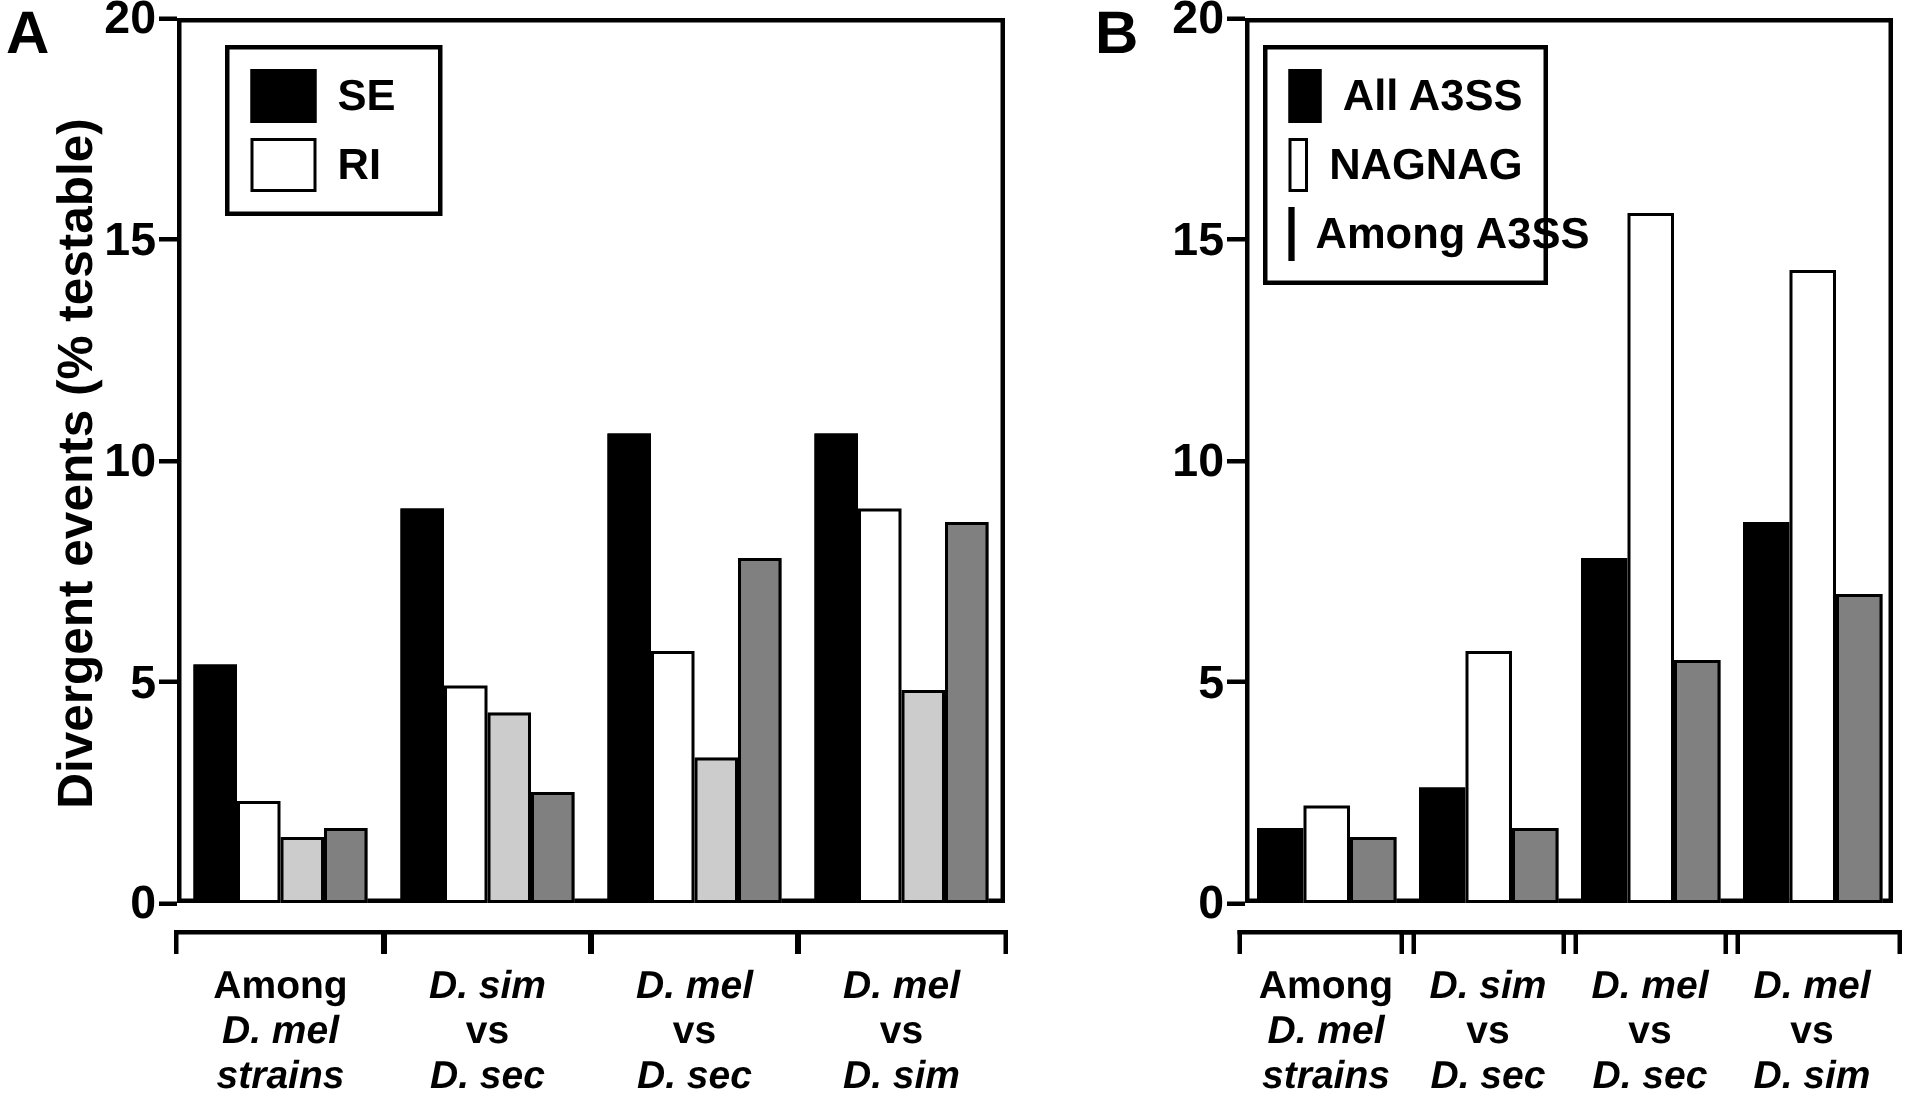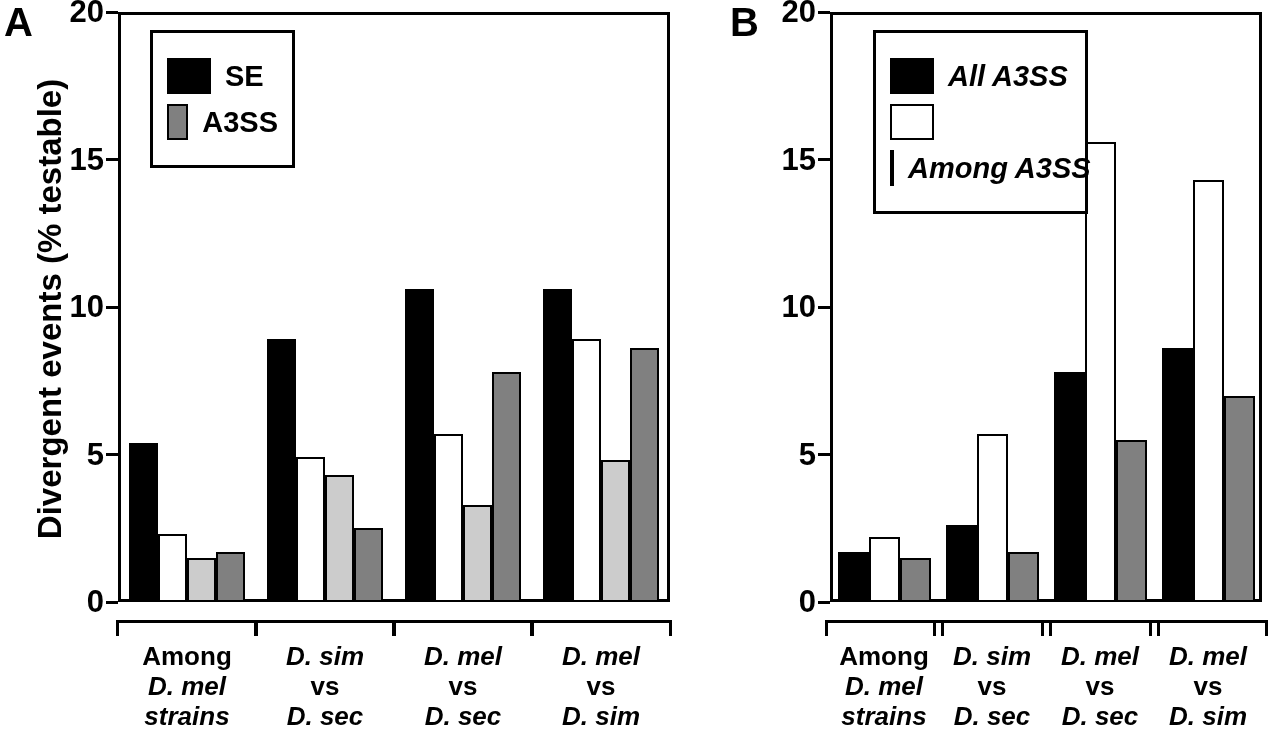--- a/index.html
+++ b/index.html
@@ -79,21 +79,21 @@
     box-sizing: border-box;
     border: 2px solid #000;
   }
 
   
   .legend {
     position: absolute;
     border: 3px solid #000;
     background: #fff;
     box-sizing: border-box;
-    padding: 20px 14px;
+    padding: 8px 14px;
   }
   .legend-row {
     display: flex;
     align-items: center;
     height: 46px;
   }
   .legend-swatch {
     width: 44px;
     height: 36px;
     border: 2px solid #000;
@@ -166,22 +166,22 @@
         <div class="bar" title="A5SS 4.8" style="left: 601px; top: 460.4px; width: 29px; height: 141.6px; background: rgb(204, 204, 204);"></div>
         <div class="bar" title="A3SS 8.6" style="left: 630px; top: 348.3px; width: 29px; height: 253.7px; background: rgb(128, 128, 128);"></div>
       </div>
 
     <div class="legend" id="legend-a" style="left:150px; top:30px; width:145px;">
         <div class="legend-row">
           <div class="legend-swatch" style="background: rgb(0, 0, 0);"></div>
           <div class="legend-text">SE</div>
         </div>
         <div class="legend-row">
-          <div class="legend-swatch" style="background: rgb(128, 128, 128);"></div>
-          <div class="legend-text">A3SS</div>
+          <div class="legend-swatch" style="background: rgb(255, 255, 255);"></div>
+          <div class="legend-text">RI</div>
         </div>
       </div>
 
     <div id="groups-a">
         <div class="bracket" style="left: 116px; top: 620px; width: 142px;"></div>
         <div class="group-label" style="left: 108px; top: 642px; width: 158px;">
           <div>Among</div>
           <div class="it">D. mel</div>
           <div class="it">strains</div>
         </div>
@@ -231,27 +231,28 @@
         <div class="bar" title="NAGNAG 5.7" style="left: 276.5px; top: 433.85px; width: 31px; height: 168.15px; background: rgb(255, 255, 255);"></div>
         <div class="bar" title="Other A3SS 1.7" style="left: 307.5px; top: 551.85px; width: 31px; height: 50.15px; background: rgb(128, 128, 128);"></div>
         <div class="bar" title="All A3SS 7.8" style="left: 353.5px; top: 371.9px; width: 31px; height: 230.1px; background: rgb(0, 0, 0);"></div>
         <div class="bar" title="NAGNAG 15.6" style="left: 384.5px; top: 141.8px; width: 31px; height: 460.2px; background: rgb(255, 255, 255);"></div>
         <div class="bar" title="Other A3SS 5.5" style="left: 415.5px; top: 439.75px; width: 31px; height: 162.25px; background: rgb(128, 128, 128);"></div>
         <div class="bar" title="All A3SS 8.6" style="left: 461.5px; top: 348.3px; width: 31px; height: 253.7px; background: rgb(0, 0, 0);"></div>
         <div class="bar" title="NAGNAG 14.3" style="left: 492.5px; top: 180.15px; width: 31px; height: 421.85px; background: rgb(255, 255, 255);"></div>
         <div class="bar" title="Other A3SS 7" style="left: 523.5px; top: 395.5px; width: 31px; height: 206.5px; background: rgb(128, 128, 128);"></div>
       </div>
 
-    <div class="legend" id="legend-b" style="left:173px; top:30px; width:215px;font-style:italic;">
+    <div class="legend" id="legend-b" style="left:142px; top:30px; width:190px;">
         <div class="legend-row">
           <div class="legend-swatch" style="background: rgb(0, 0, 0);"></div>
           <div class="legend-text">All A3SS</div>
         </div>
         <div class="legend-row">
           <div class="legend-swatch" style="background: rgb(255, 255, 255);"></div>
+          <div class="legend-text">NAGNAG</div>
         </div>
         <div class="legend-row">
           <div class="legend-swatch" style="background: rgb(128, 128, 128);"></div>
           <div class="legend-text">Among A3SS</div>
         </div>
       </div>
 
     <div id="groups-b">
         <div class="bracket" style="left: 124.5px; top: 620px; width: 119px;"></div>
         <div class="group-label" style="left: 120px; top: 642px; width: 128px;">

